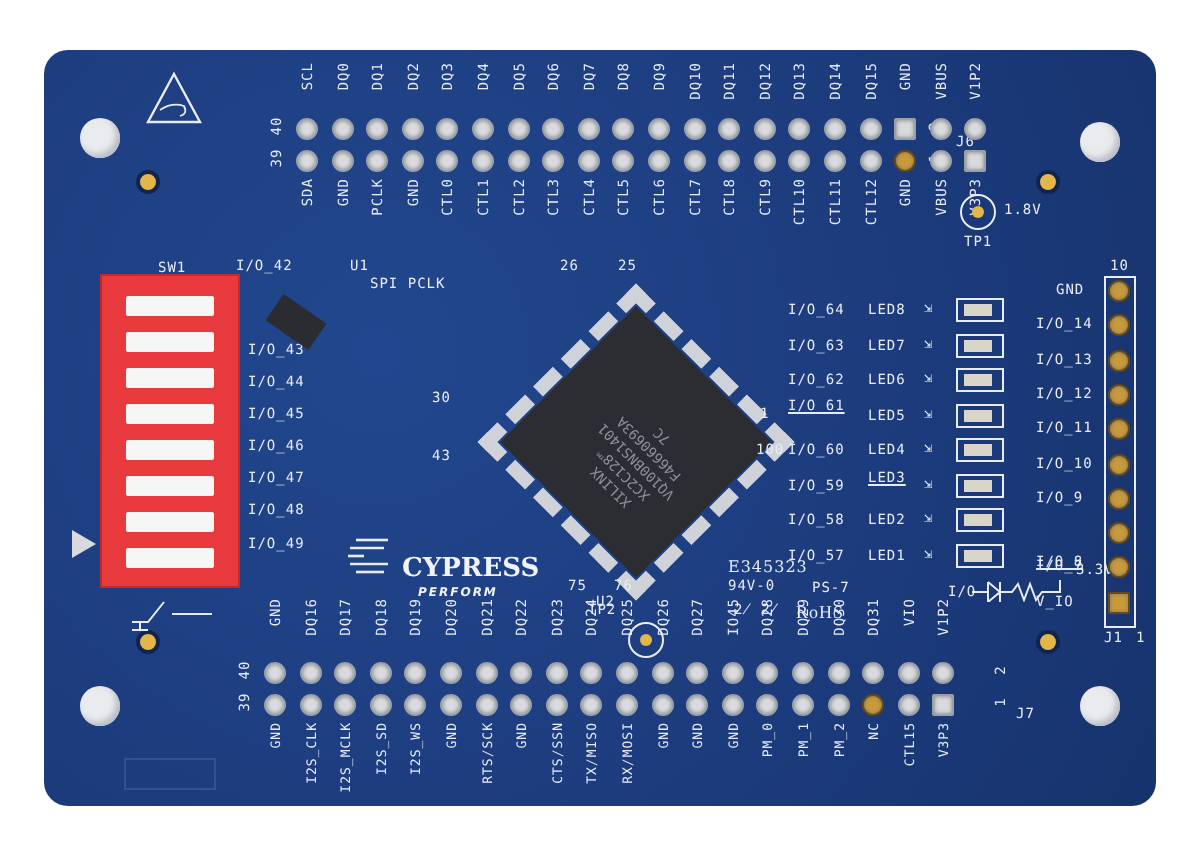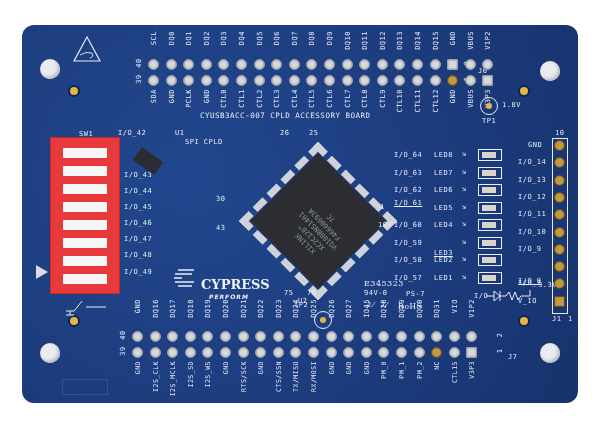--- a/index.html
+++ b/index.html
@@ -129,21 +129,20 @@
         <div class="pin" style="left: 442.8px; top: 34px;"></div>
         <div class="pin" style="left: 442.8px; top: 50px;"></div>
         <span class="silk vert" style="left: 444.8px; top: 64px;">VBUS</span>
         <span class="silk vert" style="left: 462.4px; top: 6px;">V1P2</span>
         <div class="pin" style="left: 460.4px; top: 34px;"></div>
         <div class="pin sq" style="left: 460.4px; top: 50px;"></div>
         <span class="silk vert" style="left: 462.4px; top: 64px;">V3P3</span>
       </div>
   </div>
 
-  <span class="silk" style="left:178px;top:86px;font-size:7.5px">CYUSB3ACC-007 CPLD ACCESSORY BOARD</span>
 
   <div class="tp" style="left:458px;top:72px"></div>
   <span class="silk" style="left:460px;top:92px">TP1</span>
   <span class="silk" style="left:480px;top:76px">1.8V</span>
 
   <span class="silk" style="left:57px;top:105px">SW1</span>
   <div class="sw">
     <div class="sw-slot" style="top:10px"></div>
     <div class="sw-slot" style="top:28px"></div>
     <div class="sw-slot" style="top:46px"></div>
@@ -165,21 +164,21 @@
       <span class="silk" style="left: 102px; top: 162px;">I/O_44</span>
       <span class="silk" style="left: 102px; top: 178px;">I/O_45</span>
       <span class="silk" style="left: 102px; top: 194px;">I/O_46</span>
       <span class="silk" style="left: 102px; top: 210px;">I/O_47</span>
       <span class="silk" style="left: 102px; top: 226px;">I/O_48</span>
       <span class="silk" style="left: 102px; top: 243px;">I/O_49</span>
     </div>
 
   <div class="soic"></div>
   <span class="silk" style="left:153px;top:104px">U1</span>
-  <span class="silk" style="left:163px;top:113px">SPI CPLD</span>
+  <span class="silk" style="left:163px;top:113px">SPI PCLK</span>
 
   <div class="chip"></div>
   <div class="chip-text">
     <div>XILINX</div>
     <div>XC2C128™</div>
     <div>VQ100BNS1401</div>
     <div>F46660693A</div>
     <div>7C</div>
   </div>
   <span class="silk" style="left:258px;top:104px">26</span>
@@ -230,21 +229,21 @@
       <div class="led" style="left: 456px; top: 159px;"></div>
       <span class="silk" style="left: 372px; top: 174px; text-decoration: underline;">I/O_61</span>
       <span class="silk" style="left: 412px; top: 178.5px;">LED5</span>
       <span class="silk" style="left: 440px; top: 177.5px;">⇲</span>
       <div class="led" style="left: 456px; top: 176.5px;"></div>
       <span class="silk" style="left: 372px; top: 196px;">I/O_60</span>
       <span class="silk" style="left: 412px; top: 196px;">LED4</span>
       <span class="silk" style="left: 440px; top: 195px;">⇲</span>
       <div class="led" style="left: 456px; top: 194px;"></div>
       <span class="silk" style="left: 372px; top: 213.5px;">I/O_59</span>
-      <span class="silk" style="left: 412px; top: 224px; text-decoration: underline;">LED3</span>
+      <span class="silk" style="left: 412px; top: 210px; text-decoration: underline;">LED3</span>
       <span class="silk" style="left: 440px; top: 212.5px;">⇲</span>
       <div class="led" style="left: 456px; top: 211.5px;"></div>
       <span class="silk" style="left: 372px; top: 231px;">I/O_58</span>
       <span class="silk" style="left: 412px; top: 231px;">LED2</span>
       <span class="silk" style="left: 440px; top: 230px;">⇲</span>
       <div class="led" style="left: 456px; top: 229px;"></div>
       <span class="silk" style="left: 372px; top: 248.5px;">I/O_57</span>
       <span class="silk" style="left: 412px; top: 248.5px;">LED1</span>
       <span class="silk" style="left: 440px; top: 247.5px;">⇲</span>
       <div class="led" style="left: 456px; top: 246.5px;"></div>

